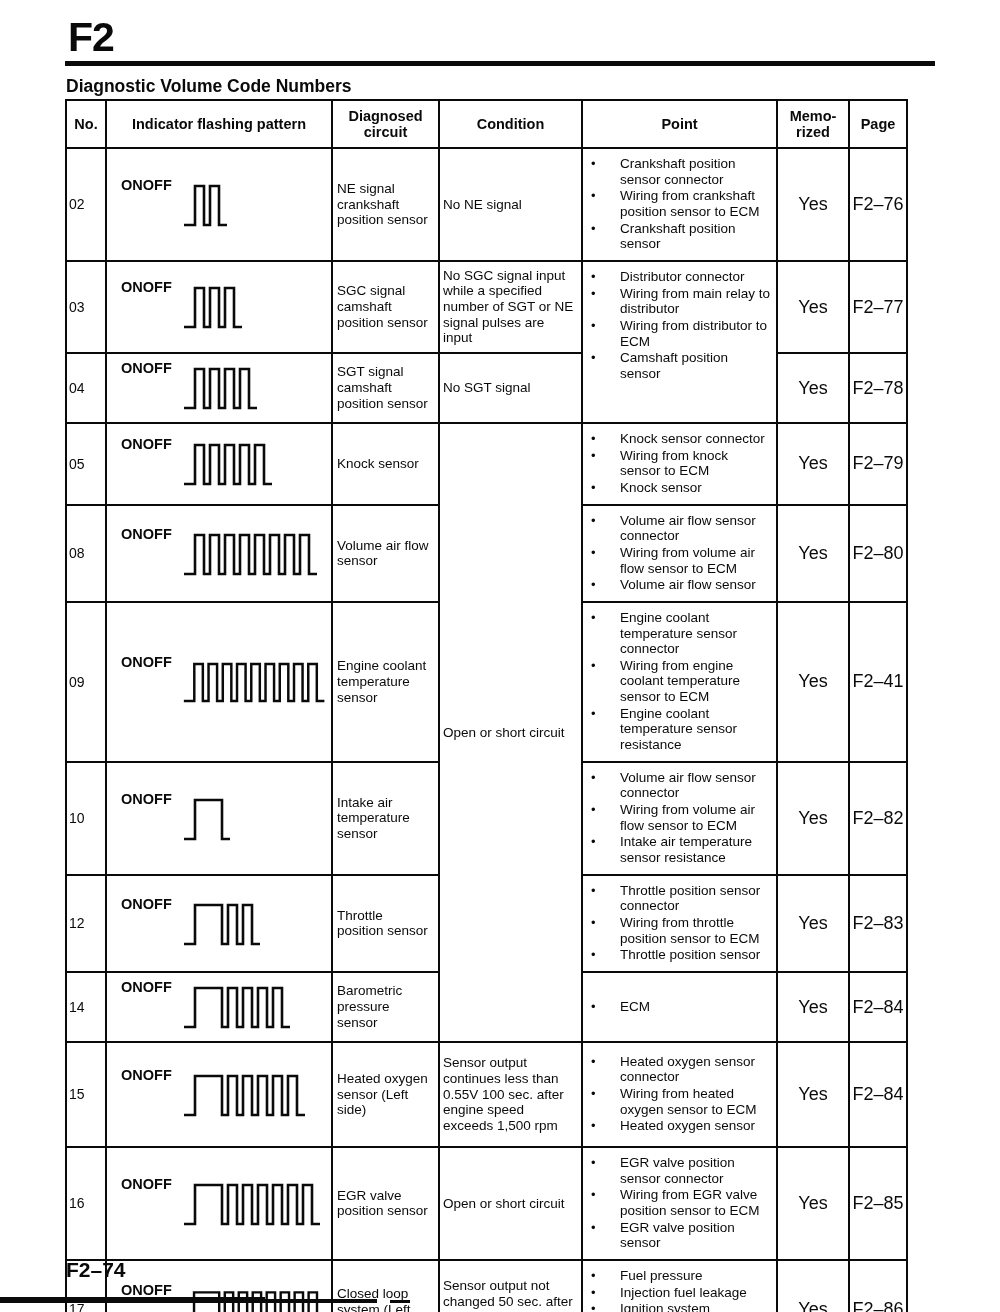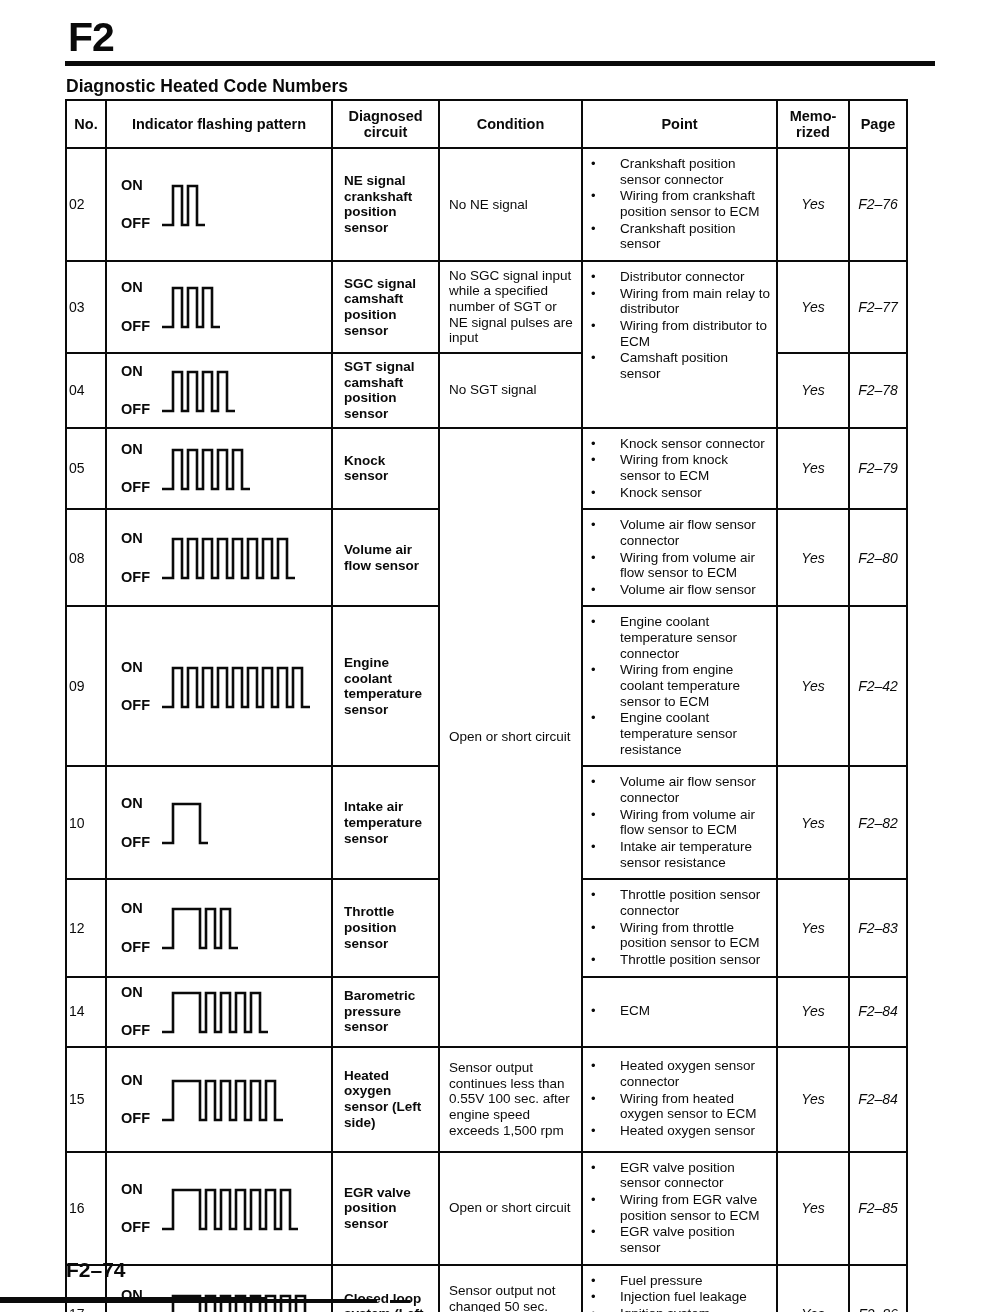--- a/index.html
+++ b/index.html
@@ -31,43 +31,43 @@
   table.dtc th, table.dtc td{border:2px solid #0a0a0a;}
   table.dtc{border:1px solid #f9a8d4;}
   thead th{
     height:42px;font-size:14.5px;font-weight:bold;text-align:center;
     vertical-align:middle;line-height:1.12;padding:2px 3px;border-bottom:3px solid #0a0a0a;
   }
   tbody td{font-size:13.5px;line-height:1.16;vertical-align:middle;padding:5px 7px;}
 
   td.c-no{font-size:14px;padding:2px;}
   td.c-pat{padding:4px 4px 4px 14px;}
-  td.c-cir{padding-left:11px;font-weight:bold;}
-  td.c-cond{padding-left:9px;}
+  td.c-cir{padding-left:4px;}
+  td.c-cond{padding-left:3px;}
   td.c-point{padding:7px 4px 7px 8px;}
   td.c-point.top{vertical-align:top;}
-  td.c-mem,td.c-page{text-align:center;font-size:14px;padding:2px;font-style:italic;}
+  td.c-mem,td.c-page{text-align:center;font-size:18px;padding:2px;}
 
   
   tbody tr:nth-child(1){height:96px}
   tbody tr:nth-child(2){height:92px}
   tbody tr:nth-child(3){height:70px}
   tbody tr:nth-child(4){height:80px}
   tbody tr:nth-child(5){height:85px}
   tbody tr:nth-child(6){height:115px}
   tbody tr:nth-child(7){height:95px}
   tbody tr:nth-child(8){height:80px}
   tbody tr:nth-child(9){height:70px}
   tbody tr:nth-child(10){height:105px}
   tbody tr:nth-child(11){height:100px}
   tbody tr:nth-child(12){height:95px}
 
   
   .patwrap{display:flex;align-items:flex-end;gap:9px;}
-  .labs{display:flex;flex-direction:column;justify-content:space-between;height:55px;
+  .labs{display:flex;flex-direction:row;justify-content:space-between;height:55px;
         font-weight:bold;font-size:14.5px;}
   .patwrap svg{display:block;}
 
   
   .pt{display:flex;margin:0 0 1px 0;}
   .pt .b{width:13px;flex:0 0 13px;font-size:13px;}
   .pt .t{flex:1;margin-left:16px;}
 
   
   .footer-num{position:absolute;left:66px;top:1258px;font-size:21px;font-weight:bold;}
@@ -75,21 +75,21 @@
   .bot-bar-2{position:absolute;left:265px;top:1299px;width:112px;height:4px;background:#0a0a0a;}
   .bot-bar-3{position:absolute;left:390px;top:1300px;width:20px;height:3px;background:#0a0a0a;}
 </style>
 </head>
 <body>
 
 <div class="page">
 
   <div class="section-code">F2</div>
   <div class="masthead-rule"></div>
-  <div class="section-title">Diagnostic Heated Code Numbers</div>
+  <div class="section-title">Diagnostic Volume Code Numbers</div>
 
   <table class="dtc">
     <colgroup>
       <col class="c1">
         <col class="c2">
         <col class="c3">
         <col class="c4">
         <col class="c5">
         <col class="c6">
         <col class="c7">
@@ -277,21 +277,21 @@
             <div class="pt">
               <span class="b">•</span>
               <span class="t">Wiring from engine coolant temperature sensor to ECM</span>
             </div>
             <div class="pt">
               <span class="b">•</span>
               <span class="t">Engine coolant temperature sensor resistance</span>
             </div>
           </td>
           <td class="c-mem">Yes</td>
-          <td class="c-page">F2–42</td>
+          <td class="c-page">F2–41</td>
         </tr>
         <tr>
           <td class="c-no">10</td>
           <td class="c-pat">
             <div class="patwrap">
               <div class="labs">
                 <span>ON</span>
                 <span>OFF</span>
               </div>
               <svg width="52" height="52" viewBox="0 0 52 52">

